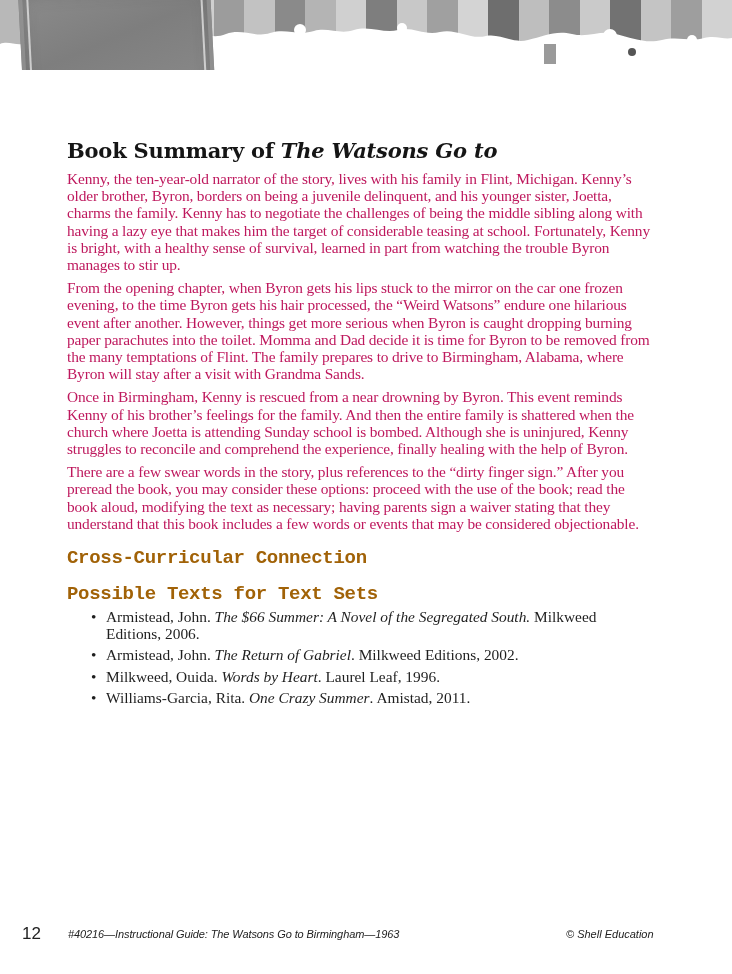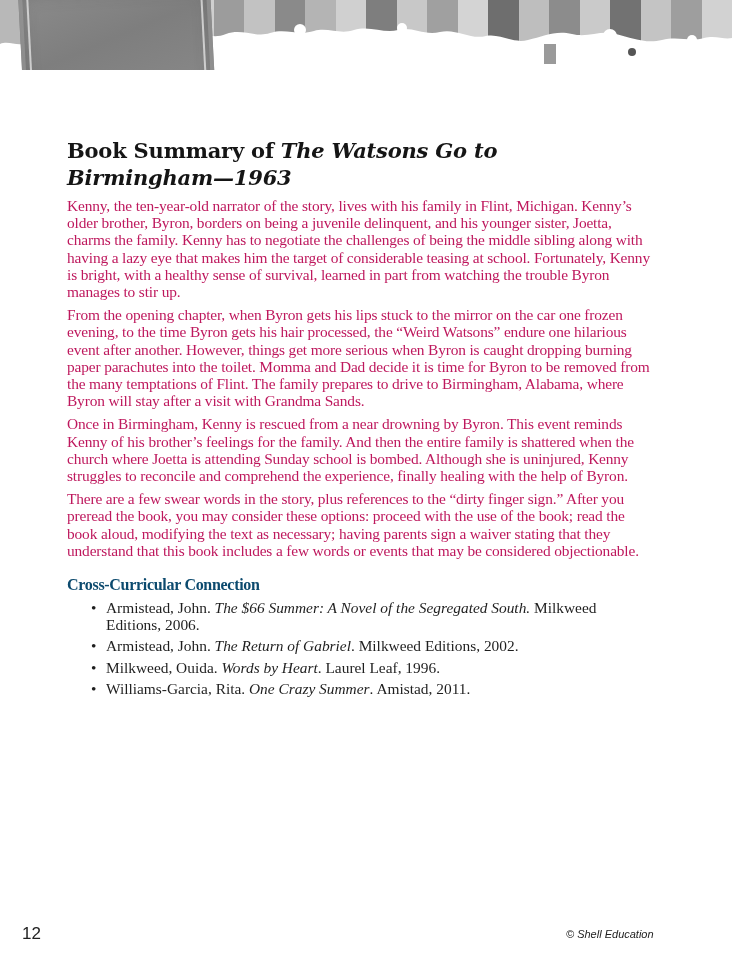--- a/index.html
+++ b/index.html
@@ -35,22 +35,22 @@
   h1 {
     margin: 12px 0 6px 0; font-family: "DejaVu Serif", serif; font-weight: bold;
     font-size: 21px; line-height: 27px; color: #151515; letter-spacing: -0.2px;
   }
   h1 .title-italic { font-style: italic; }
   p {
     margin: 0 0 6px 0; font-size: 15.4px; line-height: 17.2px; color: #be185d;
     letter-spacing: -0.15px;
   }
   h2 {
-    margin: 16px 0 4px 0; font-family: Liberation Serif, serif; font-weight: bold;
-    font-size: 16px; line-height: 20px; color: #0c4a6e; letter-spacing: -0.3px;
+    margin: 16px 0 4px 0; font-family: Liberation Mono, monospace; font-weight: bold;
+    font-size: 19px; line-height: 20px; color: #a16207; letter-spacing: -0.3px;
   }
   ul { margin: 2px 0 0 0; padding: 0 0 0 39px; list-style: none; }
   li {
     position: relative; font-size: 15.4px; line-height: 17.2px; margin: 0 0 4px 0;
     color: #1e1e1e; padding-right: 60px;
   }
   li .bullet { position: absolute; left: -15px; top: 0; }
   li .work-title { font-style: italic; }
   
   .footer { position: absolute; left: 0; top: 924px; width: 732px; height: 24px; }
@@ -109,30 +109,30 @@
   </svg>
   <div class="tab">
     <div class="tab-frame"></div>
     <span class="tab-label">Introduction</span>
   </div>
 </div>
 
 <div class="content">
   <h1>
     <span>Book Summary of </span><span class="title-italic">The Watsons Go to</span><br>
-    <span class="title-italic">Birmingham—1963</span>
   </h1>
 
   <p>Kenny, the ten-year-old narrator of the story, lives with his family in Flint, Michigan. Kenny’s older brother, Byron, borders on being a juvenile delinquent, and his younger sister, Joetta, charms the family.  Kenny has to negotiate the challenges of being the middle sibling along with having a lazy eye that makes him the target of considerable teasing at school.  Fortunately, Kenny is bright, with a healthy sense of survival, learned in part from watching the trouble Byron manages to stir up.</p>
   <p>From the opening chapter, when Byron gets his lips stuck to the mirror on the car one frozen evening, to the time Byron gets his hair processed, the “Weird Watsons” endure one hilarious event after another.  However, things get more serious when Byron is caught dropping burning paper parachutes into the toilet.  Momma and Dad decide it is time for Byron to be removed from the many temptations of Flint.  The family prepares to drive to Birmingham, Alabama, where Byron will stay after a visit with Grandma Sands.</p>
   <p>Once in Birmingham, Kenny is rescued from a near drowning by Byron.  This event reminds Kenny of his brother’s feelings for the family.  And then the entire family is shattered when the church where Joetta is attending Sunday school is bombed.  Although she is uninjured, Kenny struggles to reconcile and comprehend the experience, finally healing with the help of Byron.</p>
   <p>There are a few swear words in the story, plus references to the “dirty finger sign.”  After you preread the book, you may consider these options: proceed with the use of the book; read the book aloud, modifying the text as necessary; having parents sign a waiver stating that they understand that this book includes a few words or events that may be considered objectionable.</p>
 
   <h2>Cross-Curricular Connection</h2>
 
+  <h2>Possible Texts for Text Sets</h2>
   <ul>
     <li>
       <span class="bullet">•</span>
       <span>Armistead, John. </span><span class="work-title">The $66 Summer: A Novel of the Segregated South.</span><span> Milkweed Editions, 2006.</span>
     </li>
     <li>
       <span class="bullet">•</span>
       <span>Armistead, John. </span><span class="work-title">The Return of Gabriel</span><span>. Milkweed Editions, 2002.</span>
     </li>
     <li>
@@ -141,14 +141,15 @@
     </li>
     <li>
       <span class="bullet">•</span>
       <span>Williams-Garcia, Rita. </span><span class="work-title">One Crazy Summer</span><span>. Amistad, 2011.</span>
     </li>
   </ul>
 </div>
 
 <div class="footer">
   <span class="page-num">12</span>
+  <span class="footer-title">#40216—Instructional Guide: The Watsons Go to Birmingham—1963</span>
   <span class="footer-copy">© Shell Education</span>
 </div>
 
 </body></html>

